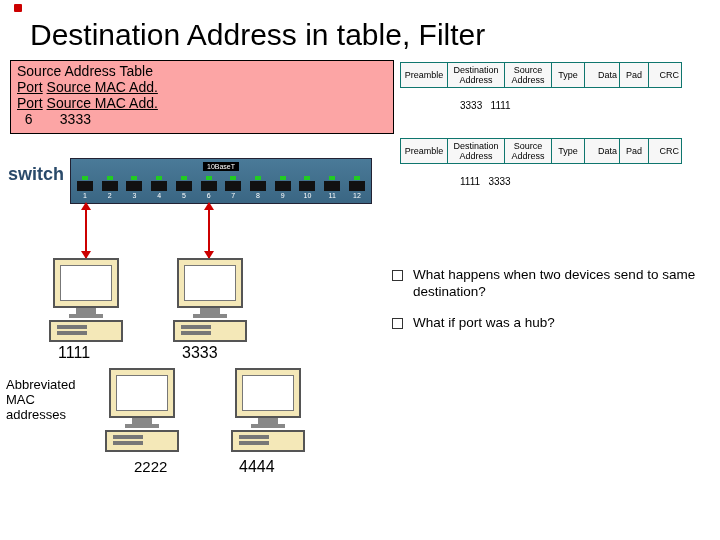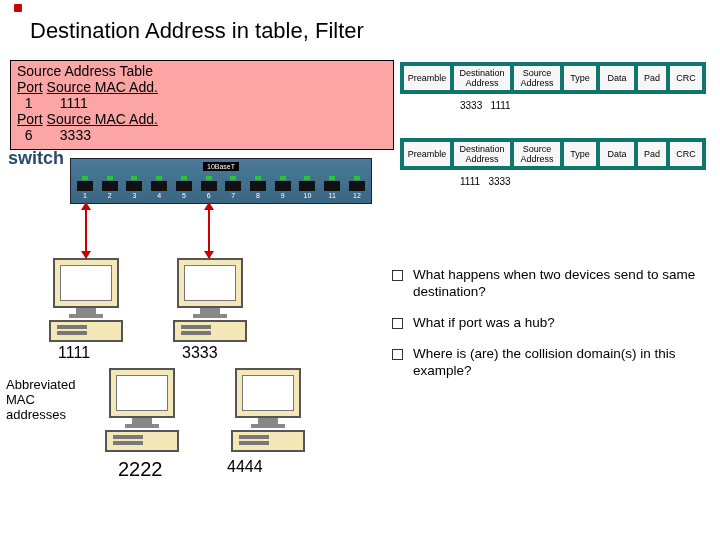--- a/index.html
+++ b/index.html
@@ -18,21 +18,21 @@
     left: 14px;
     width: 8px;
     height: 8px;
     background: #c00;
     border-radius: 1px;
   }
   .title {
     position: absolute;
     top: 18px;
     left: 30px;
-    font-size: 22px;
+    font-size: 30px;
   }
   
   .sat-box {
     position: absolute;
     top: 60px;
     left: 10px;
     width: 370px;
     border: 1px solid #000;
     font-size: 14px;
     padding: 2px 6px 6px 6px;
@@ -51,43 +51,43 @@
   .sat-row { white-space: pre; }
 
   
   .frame {
     position: absolute;
     border-collapse: collapse;
     font-size: 9px;
     table-layout: fixed;
   }
   .frame td {
-    border: 4px solid #0f766e;
+    border: 1px solid #0f766e;
     text-align: center;
     vertical-align: middle;
     height: 24px;
     padding: 0 2px;
     background: #f7f7f7;
   }
   .frame .w-pre { width: 42px; }
   .frame .w-da  { width: 52px; }
   .frame .w-sa  { width: 42px; }
   .frame .w-ty  { width: 28px; }
-  .frame .w-dt  { width: 30px; }
+  .frame .w-dt  { width: 30px; text-align: right; }
   .frame .w-pd  { width: 24px; }
-  .frame .w-crc { width: 28px; }
+  .frame .w-crc { width: 28px; text-align: right; }
   .frame-sub {
     position: absolute;
     font-size: 10px;
   }
 
   
   .switch-label {
     position: absolute;
-    top: 148px;
+    top: 164px;
     left: 8px;
     font-size: 18px;
     font-weight: bold;
     color: #2a4a6a;
   }
   .switch {
     position: absolute;
     top: 158px;
     left: 70px;
     width: 300px;
@@ -221,21 +221,20 @@
 <div class="red-dot"></div>
 <div class="title">Destination Address in table, Filter</div>
 
 <div class="sat-box">
   <div class="sat-title">Source Address Table</div>
   <div class="sat-cols">
     <div class="sat-col" style="width:180px">
       <span class="sat-hdr">Port</span>
       <span>  </span>
       <span class="sat-hdr">Source MAC Add.</span>
-      <div class="sat-row">  <span>1</span>       <span>1111</span></div>
     </div>
     <div class="sat-col" style="width:180px">
       <span class="sat-hdr">Port</span>
       <span>  </span>
       <span class="sat-hdr">Source MAC Add.</span>
       <div class="sat-row">  <span>6</span>       <span>3333</span></div>
     </div>
   </div>
 </div>
 
@@ -365,31 +364,27 @@
     <div class="stand"></div>
     <div class="base"></div>
     <div class="tower"></div>
 </div>
 <div class="pc" style="top:368px; left:228px">
   <div class="monitor"></div>
     <div class="stand"></div>
     <div class="base"></div>
     <div class="tower"></div>
 </div>
-<div style="position:absolute; top:458px; left:118px; font-size:20px">2222</div>
-<div style="position:absolute; top:458px; left:227px; font-size:16px">4444</div>
+<div style="position:absolute; top:458px; left:134px; font-size:15px">2222</div>
+<div style="position:absolute; top:458px; left:239px; font-size:16px">4444</div>
 
 <div class="note" style="top:378px; left:6px; white-space:pre-line">Abbreviated<br>MAC<br>addresses</div>
 
 <div class="bullets">
   <div class="item" style="margin-top:30px">
       <div class="sq"></div>
       <div class="txt">What happens when two devices send to same destination?</div>
     </div>
   <div class="item">
       <div class="sq"></div>
       <div class="txt">What if port was a hub?</div>
     </div>
-  <div class="item">
-      <div class="sq"></div>
-      <div class="txt">Where is (are) the collision domain(s) in this example?</div>
-    </div>
 </div>
 
 </body></html>

